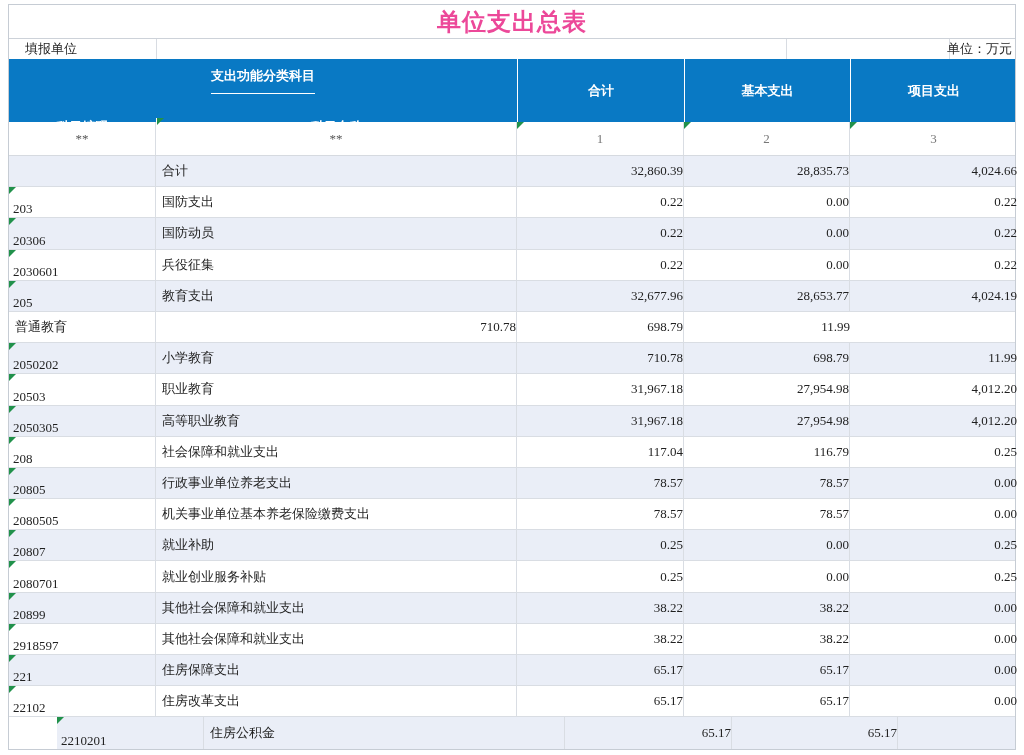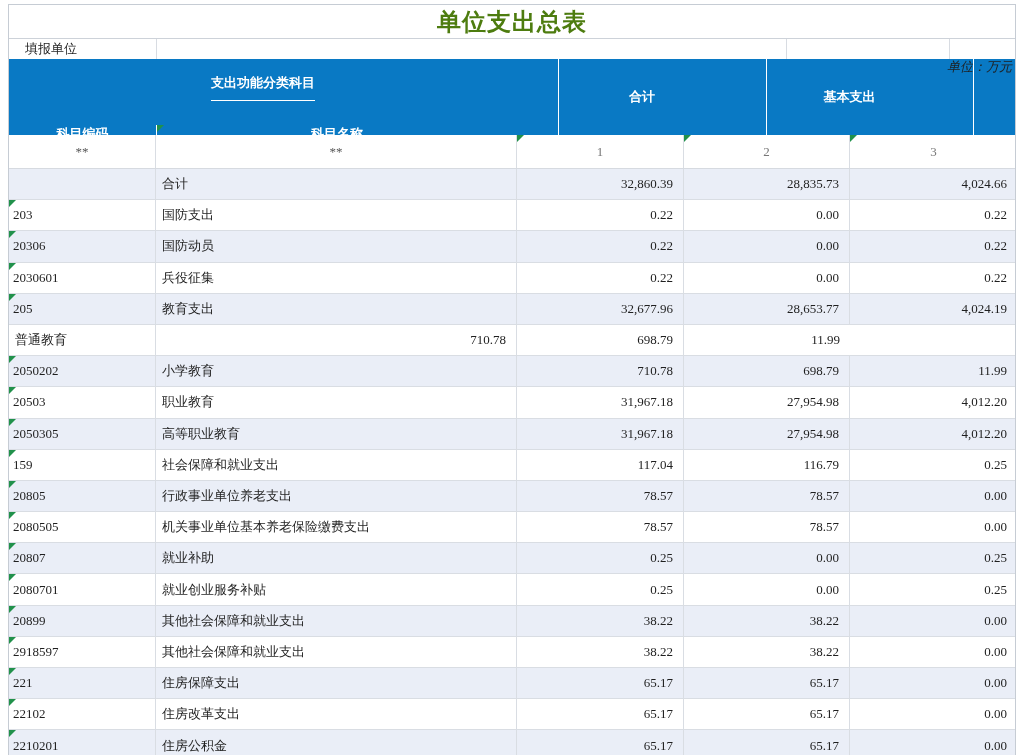--- a/index.html
+++ b/index.html
@@ -11,56 +11,56 @@
   }
   .sheet {
     position:absolute; left:8px; top:4px; width:1008px;
     border:1px solid #c6ccd4;
   }
   
   .title-row {
     height:34px; display:flex; align-items:center; justify-content:center;
     border-bottom:1px solid #cdd2d9;
     font-family:"Liberation Sans","DejaVu Sans",sans-serif;
-    font-weight:bold; font-size:24px; color:#4d7c0f; letter-spacing:1px;text-align:center;
+    font-weight:bold; font-size:24px; color:#ec4899; letter-spacing:1px;text-align:center;
   }
   
   .info-row { height:20px; position:relative; font-size:13px; }
   .info-left { position:absolute; left:16px; top:0; line-height:20px; }
-  .info-right { position:absolute; right:3px; top:18px; line-height:20px;font-style:italic; }
+  .info-right { position:absolute; right:3px; top:0; line-height:20px; }
   .vline { position:absolute; top:0; bottom:0; width:1px; background:#d8dce2; }
   
   .thead {
     display:grid; grid-template-columns:508px 167px 166px 167px;
-    height:76px; background:var(--blue,#0979c4); color:#fff;
+    height:63px; background:var(--blue,#0979c4); color:#fff;
     font-family:"Liberation Sans","DejaVu Sans",sans-serif;
-    font-weight:bold; font-size:13px;gap:41px;
+    font-weight:bold; font-size:13px;
   }
   .th { display:flex; align-items:center; justify-content:center; border-left:1px solid #fff; position:relative; }
   .group { display:flex; flex-direction:column; border-left:none; padding:0; }
   .group-top { height:35px; display:flex; align-items:center; justify-content:center; border-bottom:1px solid #fff; }
   .group-bottom { height:28px; display:grid; grid-template-columns:147px 361px; }
   .group-bottom .gcell { display:flex; align-items:center; justify-content:center; position:relative;margin-top:24px; }
   .group-bottom .gcell + .gcell { border-left:1px solid #fff; }
   
   .grid5 { display:grid; grid-template-columns:147px 361px 167px 166px 167px; }
   .marker-row { height:34px; border-bottom:1px solid #d6dae0; font-size:13px; }
   .marker-row .td { color:#555; }
   .marker-row .td.mnum { color:#777; }
   .td {
     display:flex; align-items:center; position:relative;
     border-right:1px solid #d9dde3; font-size:13px; overflow:hidden; white-space:nowrap;
   }
   .td:last-child { border-right:none; }
   .td.center { justify-content:center; }
-  .td.code { padding-left:4px; }
+  .td.code { padding-left:4px;align-items:flex-end; }
   .td.name { padding-left:6px; }
-  .td.num { justify-content:flex-end; padding-right:10px; }
+  .td.num { justify-content:flex-end; }
   .tr { height:31.2px; border-bottom:1px solid #d9dde3; }
-  .tr:last-child { border-bottom:none; }
+  .tr:last-child { border-bottom:none;margin-left:48px; }
   .tr.band { background:var(--band,#eaeef7); }
   
   .tri {
     position:absolute; top:0; left:0; width:0; height:0;
     border-top:7px solid var(--green,#21914b);
     border-right:7px solid transparent;
   }
 </style>
 </head>
 <body>
@@ -202,21 +202,21 @@
     </div>
     <div class="td name">高等职业教育</div>
     <div class="td num total">31,967.18</div>
     <div class="td num basic">27,954.98</div>
     <div class="td num project">4,012.20</div>
   </div>
 
   <div class="grid5 tr">
     <div class="td code">
       <span class="tri"></span>
-      <span class="txt">159</span>
+      <span class="txt">208</span>
     </div>
     <div class="td name">社会保障和就业支出</div>
     <div class="td num total">117.04</div>
     <div class="td num basic">116.79</div>
     <div class="td num project">0.25</div>
   </div>
 
   <div class="grid5 tr band">
     <div class="td code">
       <span class="tri"></span>

